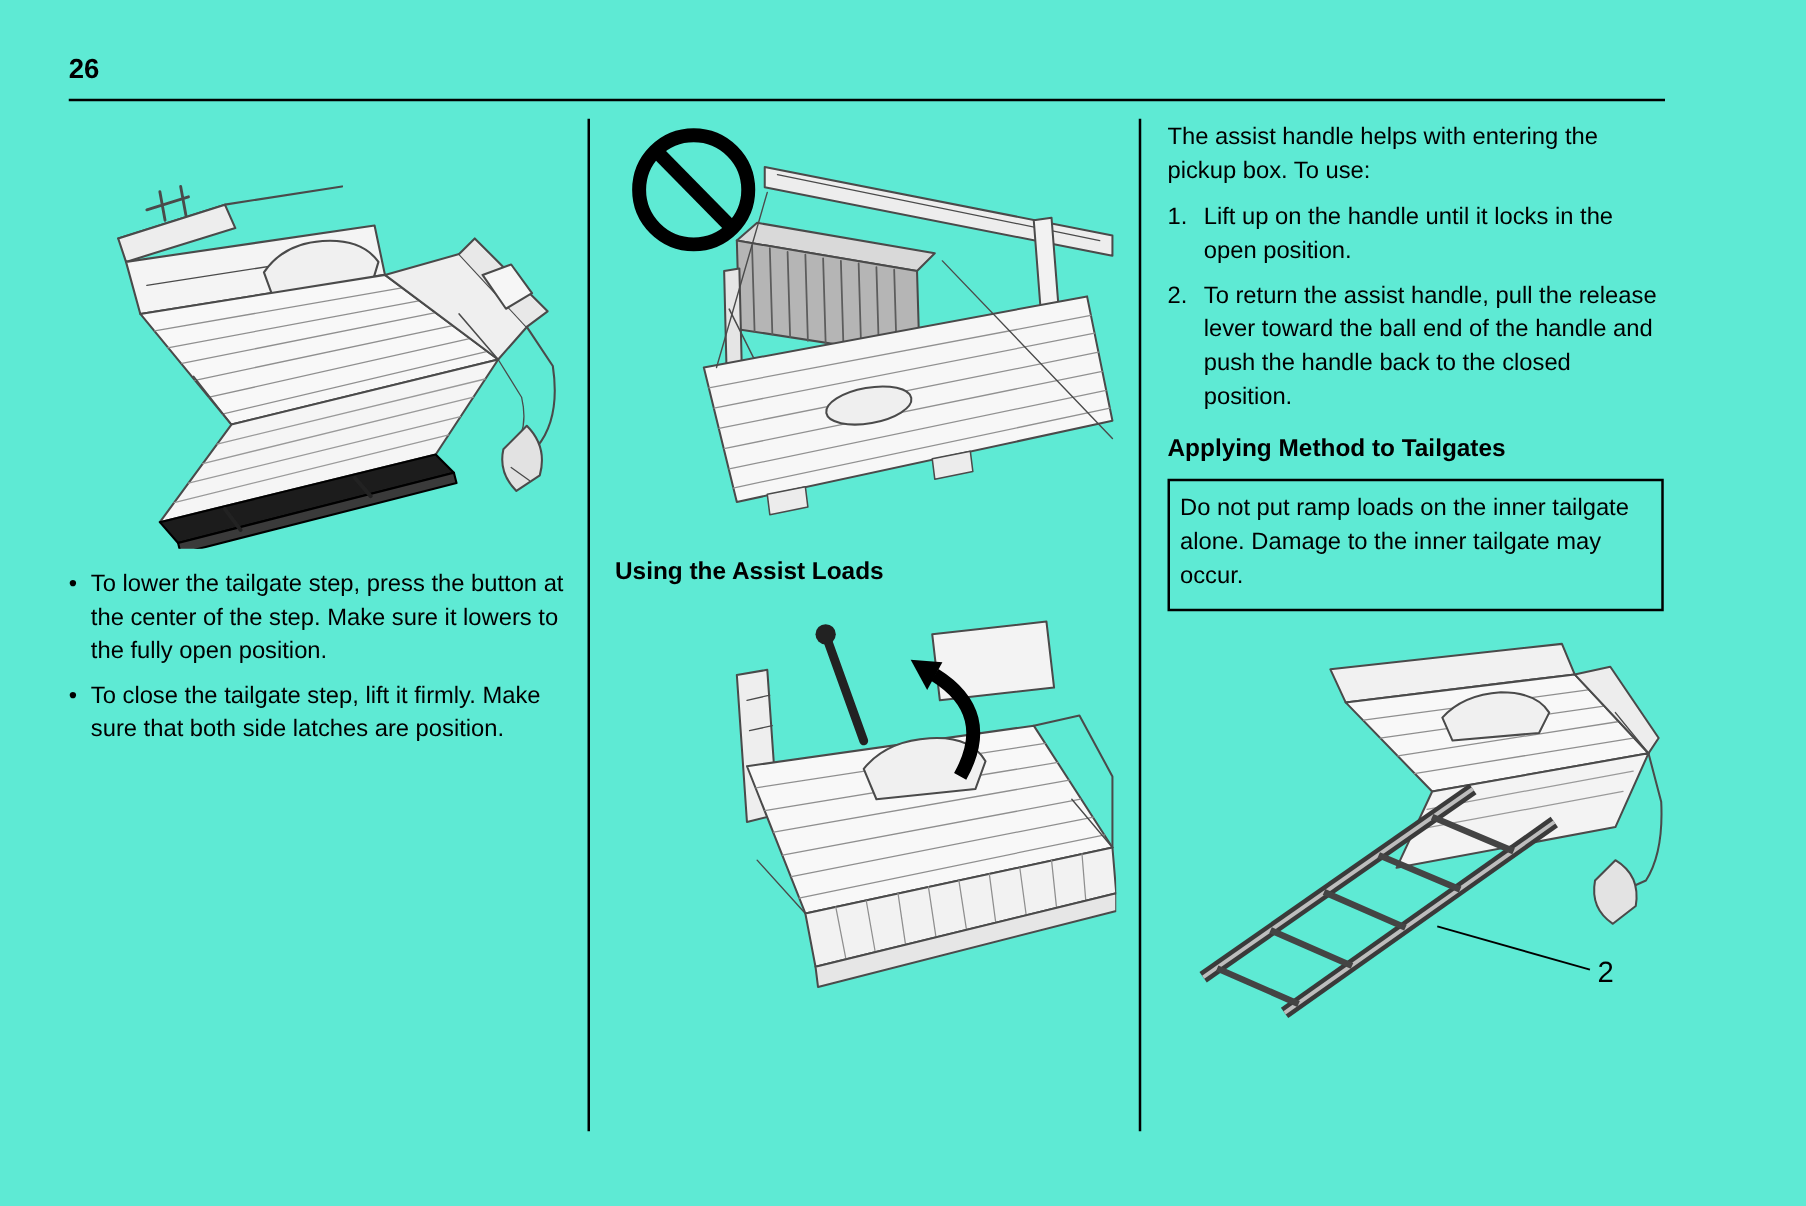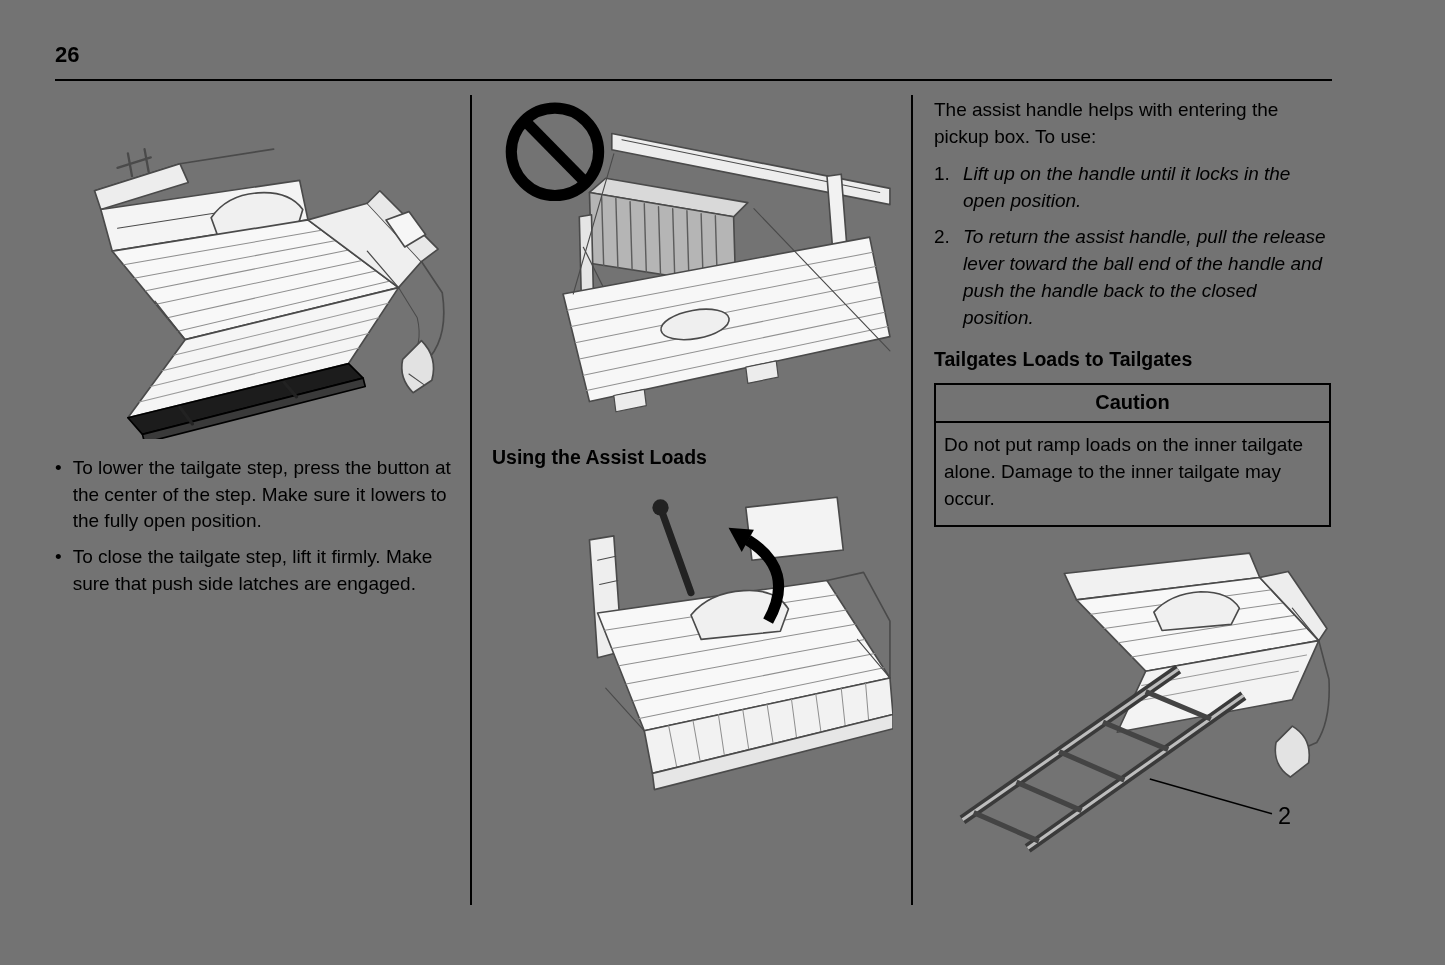--- a/index.html
+++ b/index.html
@@ -1,18 +1,18 @@
 <!DOCTYPE html>
 <html><head>
 <meta charset="utf-8">
 <style>
   * { box-sizing: border-box; }
   html,body { margin:0; padding:0; background:#fff; }
   body { font-family:"Liberation Sans", sans-serif; color:#000; }
-  .page { position:relative; width:1445px; height:965px; background:#737373; overflow:hidden; }
+  .page { position:relative; width:1445px; height:965px; background:#5eead4; overflow:hidden; }
 
   .page-header { position:absolute; left:55px; top:42px; display:flex; gap:43px; align-items:baseline; }
   .page-num { font-size:22px; font-weight:bold; }
   .chapter { font-size:22px; font-weight:bold; margin:0; }
   .header-rule { position:absolute; left:55px; top:79px; width:1277px; height:2px; background:#000; }
 
   .col { position:absolute; top:95px; }
   .col1 { left:55px;  width:406px; }
   .col2 { left:492px; width:401px; }
   .col3 { left:934px; width:397px; }
@@ -31,21 +31,21 @@
 
   .bullets { margin-top:16px; }
   .bullet-item { display:flex; gap:11px; margin-bottom:9px; }
   .dot { font-size:19px; line-height:1.42; }
   .btext { font-size:19px; line-height:1.42; }
 
   .intro { margin-top:2px; }
   .steps { margin-top:10px; }
   .step { display:flex; margin-bottom:9px; }
   .num { width:29px; flex:none; font-size:19px; line-height:1.42; }
-  .stext { font-size:19px; line-height:1.42;font-style:italic; }
+  .stext { font-size:19px; line-height:1.42; }
 
   .caution-box { border:2px solid #000; margin-top:12px; }
   .caution-title { text-align:center; font-weight:bold; font-size:20px; padding:6px 0 7px; border-bottom:2px solid #000; }
   .caution-body { padding:9px 8px 12px; font-size:19px; line-height:1.42; }
 
   .fig-gap { margin-top:20px; }
   .preferred { font-weight:bold; font-size:19px; text-align:center; margin-top:8px; }
 </style>
 </head>
 <body>
@@ -86,21 +86,21 @@
       </svg>
     </figure>
 
     <div class="bullets">
       <div class="bullet-item">
         <span class="dot">•</span>
         <span class="btext">To lower the tailgate step, press the button at the center of the step. Make sure it lowers to the fully open position.</span>
       </div>
       <div class="bullet-item">
         <span class="dot">•</span>
-        <span class="btext">To close the tailgate step, lift it firmly. Make sure that push side latches are engaged.</span>
+        <span class="btext">To close the tailgate step, lift it firmly. Make sure that both side latches are position.</span>
       </div>
     </div>
   </div>
 
   <div class="vrule vrule1"></div>
 
   <div class="col col2">
     <figure>
       <svg viewBox="0 0 395 330" xmlns="http://www.w3.org/2000/svg">
         <g stroke="#4a4a4a" stroke-width="1.6" fill="none" stroke-linejoin="round" stroke-linecap="round">
@@ -164,24 +164,23 @@
       <div class="step">
         <span class="num">1.</span>
         <span class="stext">Lift up on the handle until it locks in the open position.</span>
       </div>
       <div class="step">
         <span class="num">2.</span>
         <span class="stext">To return the assist handle, pull the release lever toward the ball end of the handle and push the handle back to the closed position.</span>
       </div>
     </div>
 
-    <h2>Tailgates Loads to Tailgates</h2>
+    <h2>Applying Method to Tailgates</h2>
 
     <div class="caution-box">
-      <div class="caution-title">Caution</div>
       <div class="caution-body">Do not put ramp loads on the inner tailgate alone. Damage to the inner tailgate may occur.</div>
     </div>
 
     <figure class="fig-gap">
       <svg viewBox="0 0 390 320" xmlns="http://www.w3.org/2000/svg">
         <g stroke="#4a4a4a" stroke-width="1.6" fill="none" stroke-linejoin="round" stroke-linecap="round">
           <path d="M140 52 L128 26 L310 6 L320 30 Z" fill="#f1f1f1"></path>
           <path d="M140 52 L320 30 L378 92 L208 122 Z" fill="#f8f8f8"></path>
           <path d="M154 66 L332 42 M167 80 L343 55 M181 94 L355 67 M194 108 L366 80" stroke="#8f8f8f" stroke-width="1"></path>
           <path d="M216 64 Q232 46 262 44 Q290 44 300 60 L292 76 L224 82 Z" fill="#f0f0f0"></path>

